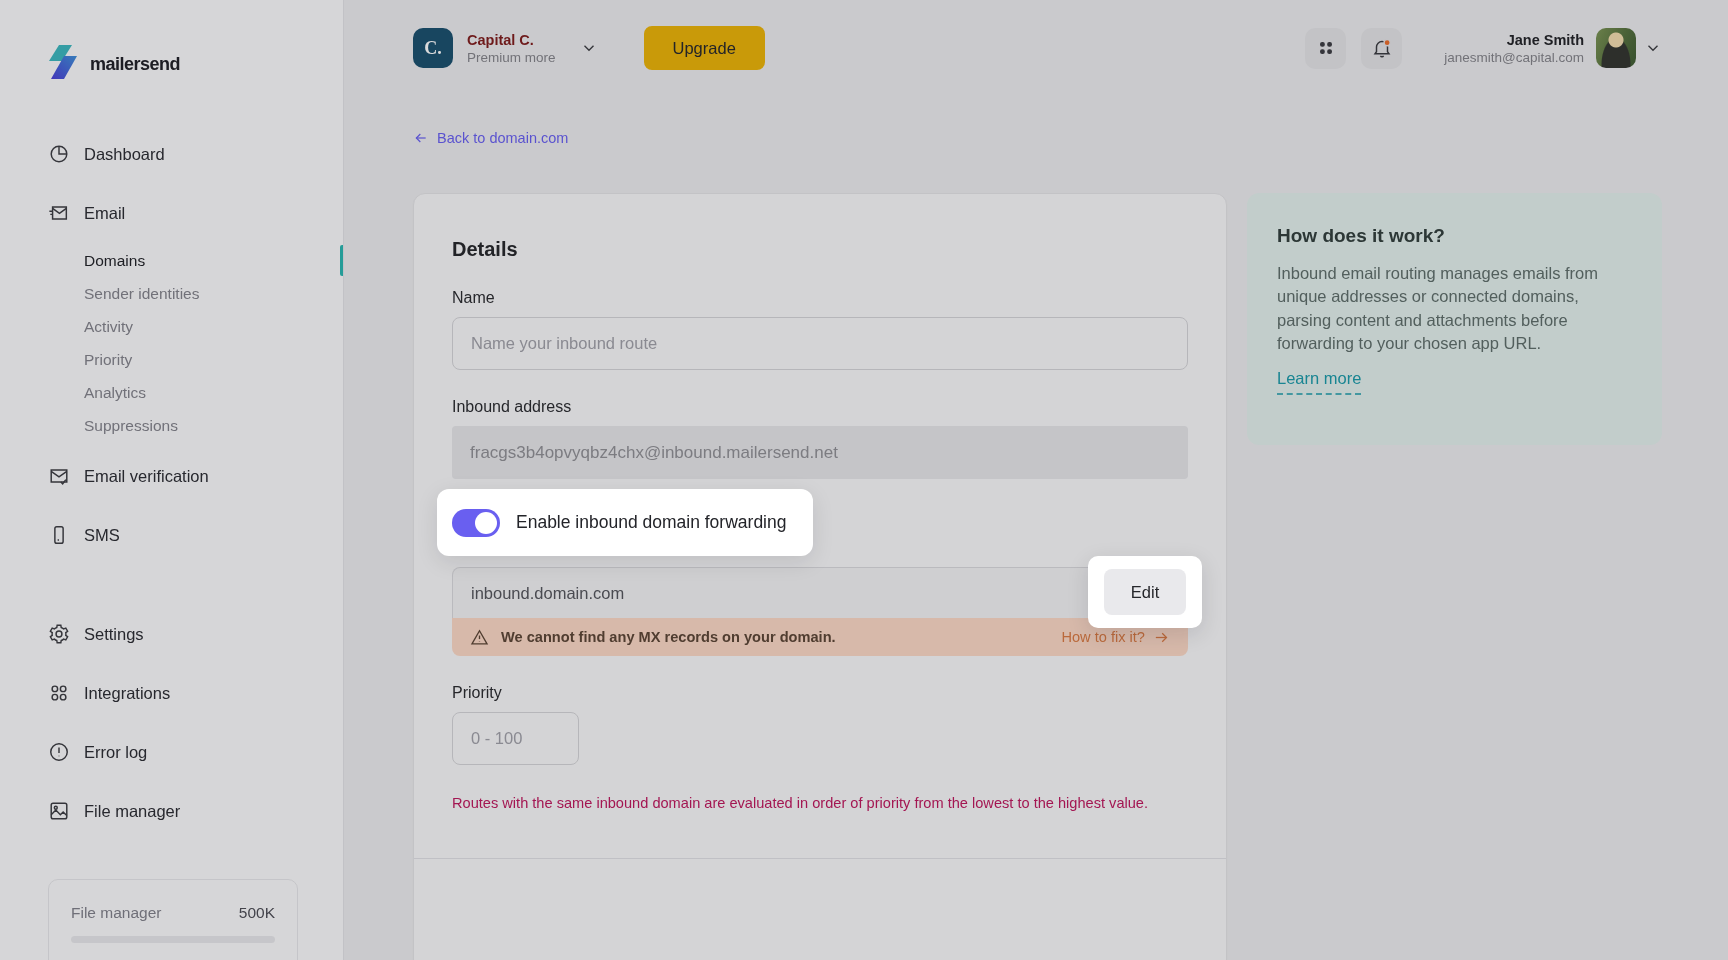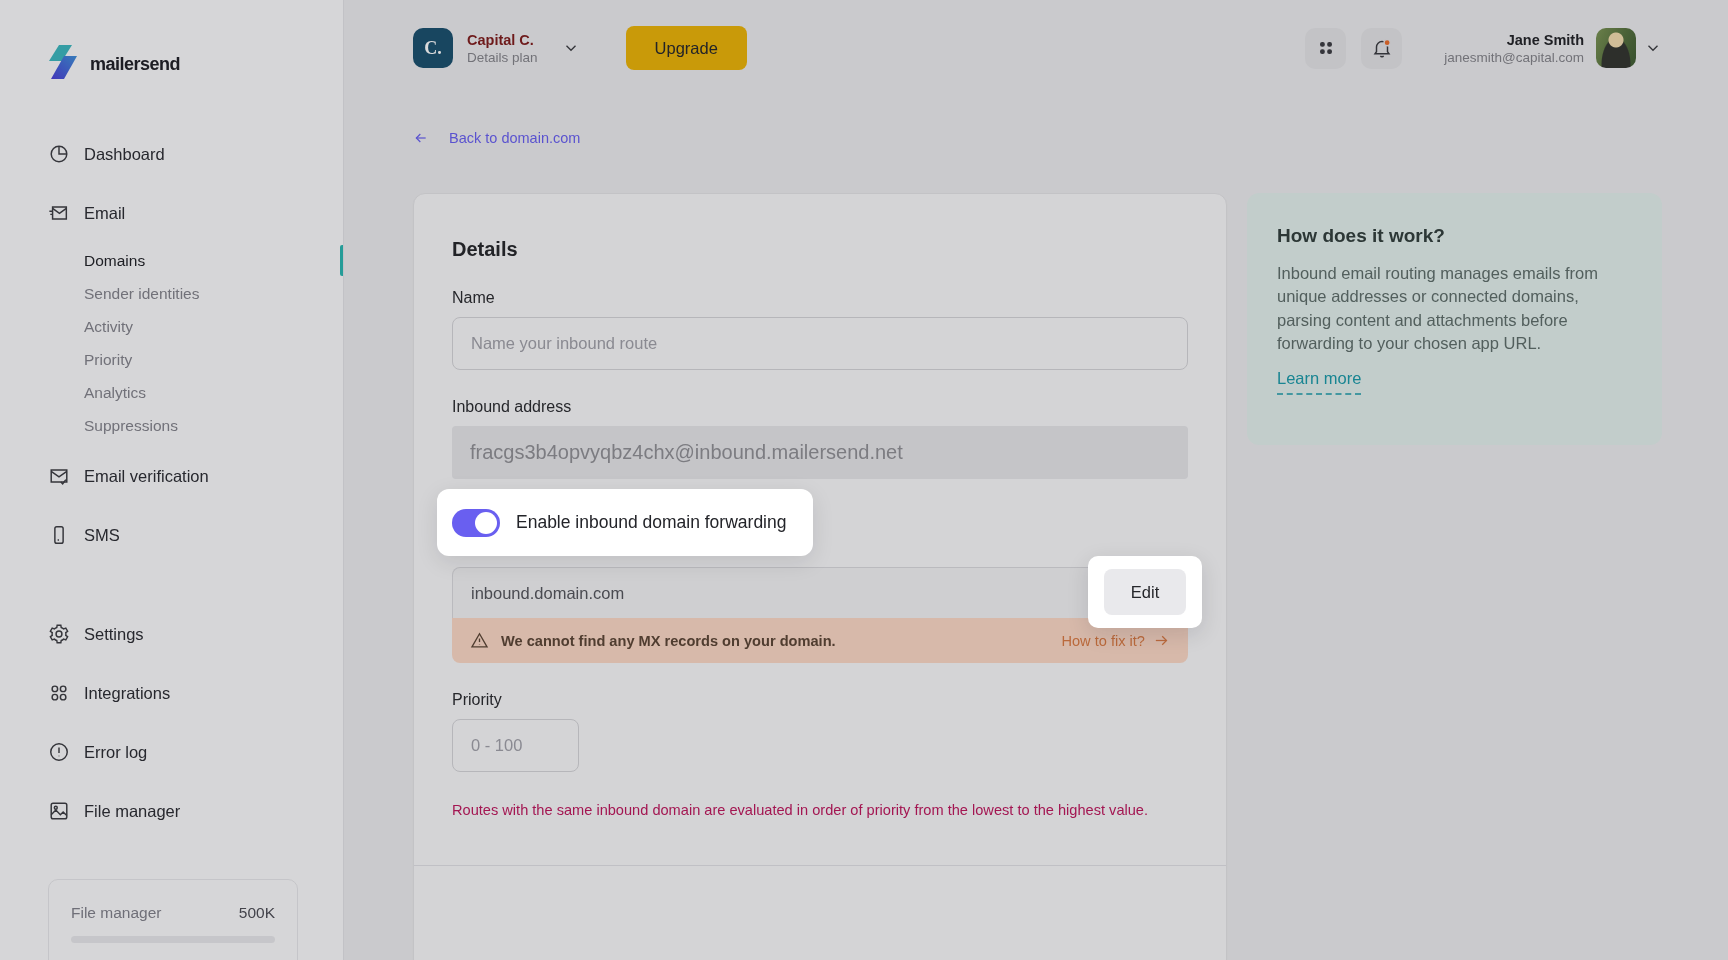--- a/index.html
+++ b/index.html
@@ -47,45 +47,45 @@
   .user-name { font-size:14.5px; font-weight:700; color:#232428; }
   .user-email { font-size:13.5px; color:#84848a; margin-top:2px; }
   .user-avatar { width:40px; height:40px; border-radius:10px; overflow:hidden;
      background:
        radial-gradient(circle at 50% 30%, #f2dcae 0 7px, rgba(0,0,0,0) 8px),
        radial-gradient(ellipse at 50% 92%, #33362f 0 14px, rgba(0,0,0,0) 15px),
        linear-gradient(115deg, #7b9454 0%, #55703d 55%, #3e5b32 100%); }
   .user-block .chev { margin-left:8px; }
 
   .content { padding:0 0 0 69px; }
-  .back-link { display:inline-flex; align-items:center; gap:20px; margin-top:60px; font-size:14.5px; font-weight:500; color:#685ff0; text-decoration:none; cursor:pointer; }
+  .back-link { display:inline-flex; align-items:center; gap:8px; margin-top:60px; font-size:14.5px; font-weight:500; color:#685ff0; text-decoration:none; cursor:pointer; }
   .back-link svg { width:16px; height:16px; stroke:#685ff0; }
   .page-title { margin-top:24px; font-size:34px; font-weight:700; letter-spacing:-0.3px; color:#1f2024; }
 
   .content-row { display:flex; align-items:flex-start; gap:20px; margin-top:43px; }
 
   
   .details-card { width:814px; background:#f7f7f8; border:1px solid #e3e3e6; border-radius:12px; padding:44px 38px 0; box-shadow:0 1px 2px rgba(0,0,0,0.04); }
   .details-heading { font-size:20px; font-weight:700; color:#26272b; }
   .field-label { display:block; margin-top:28px; margin-bottom:10px; font-size:16px; font-weight:500; color:#2b2c30; }
   .text-input { width:100%; height:53px; border:1px solid #d4d4d8; border-radius:8px; background:#f7f7f8; padding:0 18px; font-size:16.5px; font-family:inherit; color:#27282c; }
   .text-input::placeholder { color:#a0a0a8; }
-  .disabled-input { width:100%; height:53px; border-radius:4px; background:#e5e5e8; display:flex; align-items:center; padding:0 18px; font-size:20px; color:#909095; }
+  .disabled-input { width:100%; height:53px; border-radius:4px; background:#e5e5e8; display:flex; align-items:center; padding:0 18px; font-size:17px; color:#909095; }
 
   .toggle-spotlight { display:flex; width:max-content; align-items:center; gap:16px; height:67px; padding:0 27px 0 15px; margin:10px 0 11px -15px; background:#fff; border-radius:12px; box-shadow:0 6px 22px rgba(15,15,30,0.10); }
   .toggle { position:relative; width:48px; height:28px; border-radius:14px; background:#695ff0; cursor:pointer; flex:none; }
   .toggle::after { content:""; position:absolute; top:3px; right:3px; width:22px; height:22px; border-radius:50%; background:#fff; }
   .toggle-label { font-size:17.5px; color:#232429; }
 
   .domain-row { position:relative; }
   .domain-input { width:100%; height:51px; border:1px solid #d9d9dc; border-bottom:none; border-radius:8px 8px 0 0; background:#f1f1f3; display:flex; align-items:center; padding:10px 18px; font-size:16.5px; color:#55565c; }
   .edit-spotlight { position:absolute; top:-11px; right:-14px; width:114px; height:72px; background:#fff; border-radius:10px; z-index:45; display:flex; align-items:center; justify-content:center; box-shadow:0 6px 22px rgba(15,15,30,0.12); }
   .edit-btn { width:82px; height:46px; background:#e9e9ec; border:none; border-radius:8px; font-size:16.5px; font-weight:500; color:#26272b; font-family:inherit; cursor:pointer; }
 
-  .warning-banner { display:flex; align-items:center; gap:12px; height:45px; background:#fbd8c5; border-radius:0 0 8px 8px; padding:0 18px; }
+  .warning-banner { display:flex; align-items:center; gap:12px; height:38px; background:#fbd8c5; border-radius:0 0 8px 8px; padding:0 18px; }
   .warning-banner svg { width:19px; height:19px; stroke:#5c4636; flex:none; }
   .warning-text { font-size:14.6px; font-weight:700; color:#5c4636; }
   .warning-link { margin-left:auto; display:flex; align-items:center; gap:8px; font-size:14.6px; font-weight:500; color:#d97a43; cursor:pointer; text-decoration:none; }
   .warning-link svg { stroke:#d97a43; width:17px; height:17px; }
 
   .priority-input { width:127px; height:53px; margin-top:0; }
   .helper-text { margin-top:30px; font-size:14.6px; color:#be185d; }
   .card-divider { margin:47px -38px 0; border-top:1px solid #e0e0e4; height:130px; }
 
   
@@ -221,21 +221,21 @@
     </div>
   </aside>
 
   <div class="main">
 
     <header class="topbar">
       <div class="ws-switcher">
         <div class="ws-avatar">C.</div>
         <div>
           <div class="ws-name">Capital C.</div>
-          <div class="ws-plan">Details plan</div>
+          <div class="ws-plan">Premium more</div>
         </div>
         <svg class="chev" fill="none" stroke-width="1.8" viewBox="0 0 24 24">
             <path d="M6 9 l6 6 6-6"></path>
           </svg>
       </div>
       <button class="upgrade-btn">Upgrade</button>
 
       <div class="top-right">
         <button class="icon-btn">
           <svg viewBox="0 0 24 24" fill="#3c3d42">

